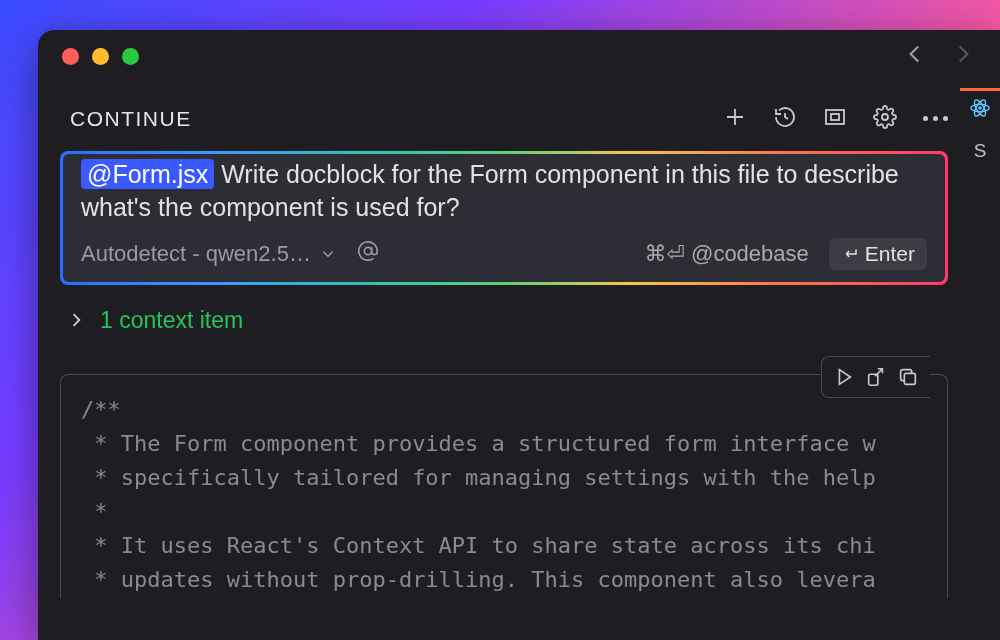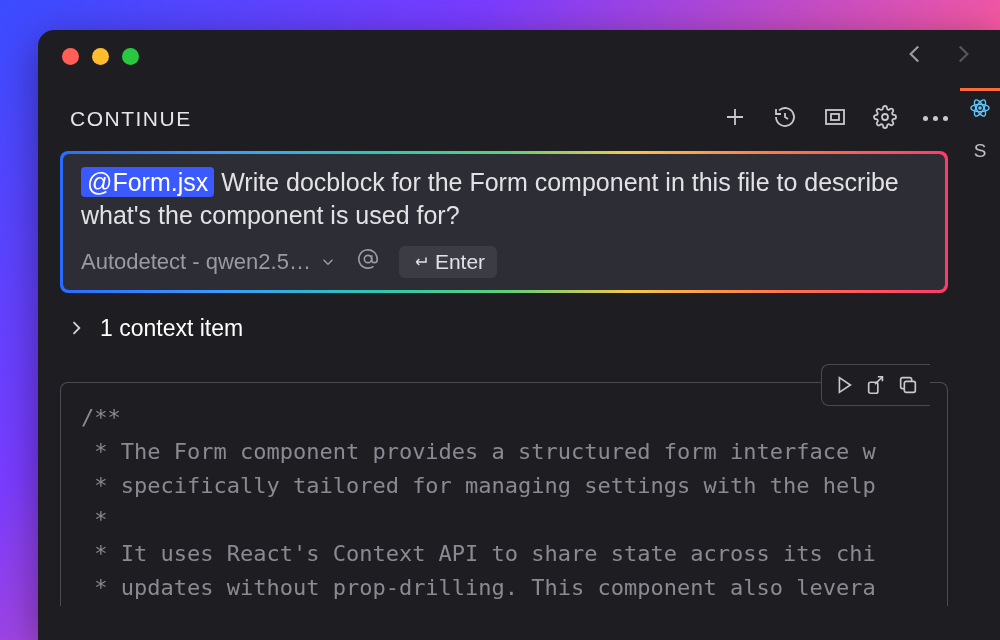--- a/index.html
+++ b/index.html
@@ -87,21 +87,21 @@
     position:relative;
     border-radius:8px;
     padding:3px;
     background: linear-gradient(90deg,
       #2a6bff 0%, #3a9bff 18%, #2ec8b0 36%,
       #5ad07a 50%, #f5c84a 64%, #ff7a4a 80%, #ff3a6a 100%);
   }
   .chatbox {
     background:#2d2d36;
     border-radius:6px;
-    padding:12px 18px 12px 18px;
+    padding:4px 18px 12px 18px;
   }
   .chat-text {
     color:#e2e2e6;
     font-size:25px;
     line-height:1.32;
     font-weight:400;
   }
   .chat-tag {
     background:#3a5aff;
     color:#fff;
@@ -130,21 +130,21 @@
     cursor:pointer;
     text-align:right;
   }
   .enter-arrow { width:18px; height:18px; stroke:#e2e2e6; stroke-width:2; fill:none; }
 
   .context-row {
     display:flex;
     align-items:center;
     gap:14px;
     margin:22px 22px 0 28px;
-    color:#ffffff;
+    color:#22c55e;
     font-size:23px;
     cursor:pointer;
   }
   .chev-right { width:20px; height:20px; stroke:#d0d0d6; stroke-width:2.2; fill:none; }
 
   .code-block-wrap {
     margin:40px 52px 0 22px;
     position:relative;
   }
   .code-actions {
@@ -264,20 +264,23 @@
             <svg class="chev-down" viewBox="0 0 24 24">
                 <path d="M6 9l6 6 6-6"></path>
               </svg>
           </div>
           <span>
             <svg class="at-ico" viewBox="0 0 24 24">
                 <circle cx="12" cy="12" r="4"></circle>
                 <path d="M16 8v5a3 3 0 0 0 6 0v-1a10 10 0 1 0-4 8"></path>
               </svg>
           </span>
+          <div class="kbd-hint">
+            <span>⌘⏎ @codebase</span>
+          </div>
           <div class="enter-btn">
             <svg class="enter-arrow" viewBox="0 0 24 24">
                 <path d="M20 6v6H7m0 0l4-4m-4 4l4 4"></path>
               </svg>
             <span>Enter</span>
           </div>
         </div>
       </div>
     </div>
 

